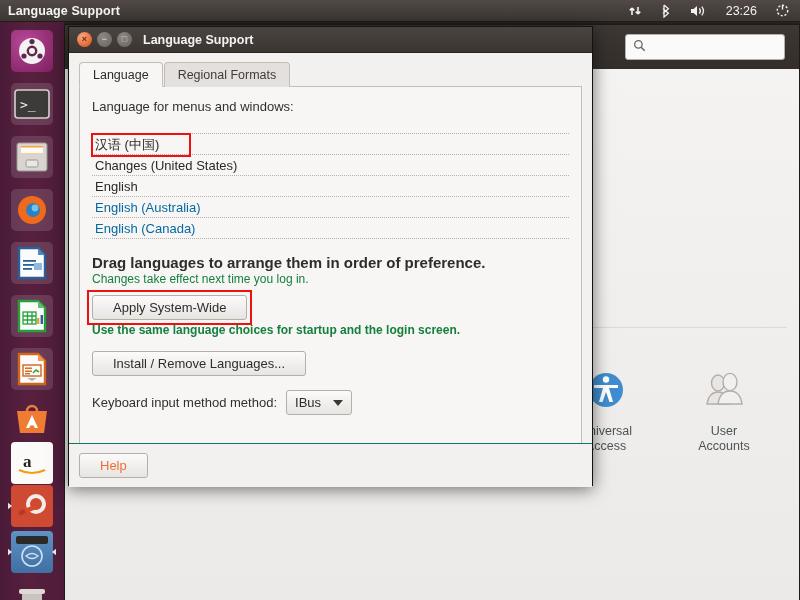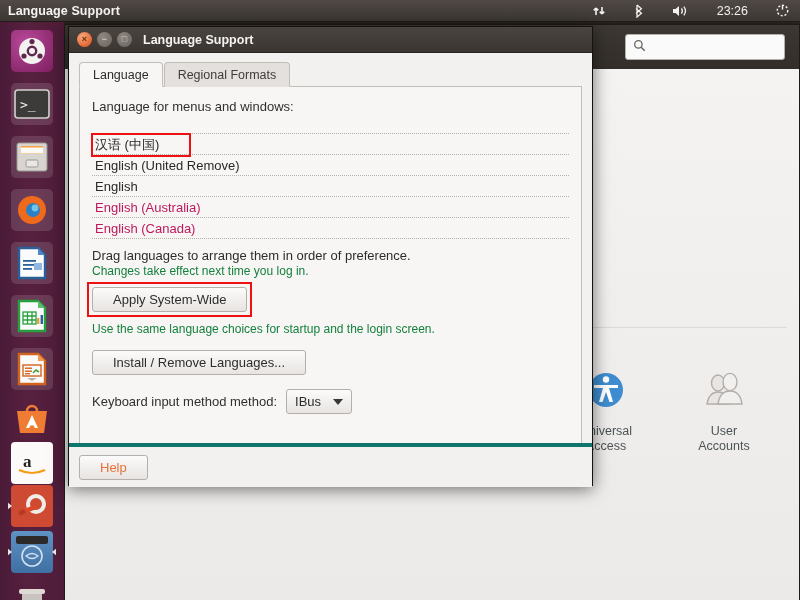--- a/index.html
+++ b/index.html
@@ -12,21 +12,21 @@
   }
   
   #top-panel{
     position:absolute;left:0;top:0;width:800px;height:22px;
     background:linear-gradient(to bottom,#504945 0%,#3c3733 100%);
     color:#f2f1f0;display:flex;align-items:center;
     box-sizing:border-box;padding:0 6px 0 8px;
     border-bottom:1px solid #211c18;
   }
   #top-panel .ptitle{font-weight:bold;font-size:12.5px;color:#f6f5f4;letter-spacing:.1px;}
-  #tray{margin-left:auto;display:flex;align-items:center;gap:27px;padding-right:4px;}
+  #tray{margin-left:auto;display:flex;align-items:center;gap:18px;padding-right:4px;}
   #tray .tr-ico{color:#f2f1f0;display:flex;align-items:center;}
   #tray .clock{color:#f2f1f0;font-size:12.5px;}
   
   #launcher{
     position:absolute;left:0;top:22px;width:64px;height:578px;
     background:linear-gradient(to right,#4a1b38 0%,#57203f 45%,#4e1c39 100%);
     background-color:#501c3c;
   }
   .lnch{
     position:relative;width:48px;height:48px;margin:5px auto 0 auto;border-radius:6px;
@@ -93,44 +93,44 @@
   #tabpanel{background:#f7f6f5;border:1px solid #c3bdb8;border-top:none;height:366px;
     box-sizing:border-box;padding:12px 12px 0 12px;position:relative;}
   .heading{font-size:13px;color:#32302e;margin-bottom:20px;}
   
   .lang-list{border:none;background:#f7f6f5;}
   .lang-row{
     border-top:1px dotted #b5b0ab;border-bottom:1px dotted #b5b0ab;
     height:22px;line-height:22px;font-size:13px;color:#2a2826;padding-left:3px;
     box-sizing:border-box;margin-top:-1px;
   }
-  .lang-row.muted{color:#be185d;}
+  .lang-row.muted{color:#0369a1;}
   .lang-row.selbox{position:relative;}
   .redbox{position:absolute;border:2px solid #ee1111;box-sizing:border-box;pointer-events:none;}
-  .note-bold{font-weight:normal;font-size:13px;color:#2f2d2b;margin-top:9px;}
+  .note-bold{font-weight:bold;font-size:15px;color:#2f2d2b;margin-top:15px;}
   .note{font-size:12px;color:#15803d;margin-top:1px;}
   .gbtn{
     display:inline-flex;align-items:center;justify-content:center;
     background:linear-gradient(to bottom,#fcfbfb,#e7e4e1);
     border:1px solid #b5afaa;border-radius:3px;color:#2f2d2b;font-size:13px;
     padding:4px 20px;box-sizing:border-box;
   }
   #apply-wrap{position:relative;display:inline-block;margin-top:9px;}
   .kbdrow{display:flex;align-items:center;gap:9px;margin-top:14px;}
   .kbdrow .lbl{font-size:13px;color:#32302e;}
   .combo{
     display:inline-flex;align-items:center;gap:12px;
     background:linear-gradient(to bottom,#fcfbfb,#e7e4e1);
     border:1px solid #b5afaa;border-radius:3px;color:#2f2d2b;font-size:13px;
     padding:4px 8px;
   }
   .caret{width:0;height:0;border-left:5px solid transparent;border-right:5px solid transparent;
     border-top:6px solid #3a3836;}
   #dlg-actions{position:absolute;left:0;bottom:0;width:100%;height:44px;
-    border-top:4px solid #0f766e;box-sizing:border-box;
+    border-top:1px solid #0f766e;box-sizing:border-box;
     display:flex;align-items:center;padding:0 10px;background:#f2f1f0;}
   #help-btn{color:#e8713b;}
   #close-btn{margin-left:auto;min-width:80px;}
   .mag{display:inline-block;}
 </style>
 </head>
 <body>
 
 <div id="settings-win">
   <div id="settings-titlebar">
@@ -501,41 +501,41 @@
 
     <div id="tabpanel">
       <div class="heading">Language for menus and windows:</div>
 
       <div class="lang-list">
         <div class="lang-row selbox">
           <span>汉语 (中国)</span>
           <span class="redbox" style="left:-1px;top:-1px;width:100px;height:24px;"></span>
         </div>
         <div class="lang-row">
-          <span>English (United Remove)</span>
+          <span>Changes (United States)</span>
         </div>
         <div class="lang-row">
           <span>English</span>
         </div>
         <div class="lang-row muted">
           <span>English (Australia)</span>
         </div>
         <div class="lang-row muted">
           <span>English (Canada)</span>
         </div>
       </div>
 
       <div class="note-bold">Drag languages to arrange them in order of preference.</div>
       <div class="note">Changes take effect next time you log in.</div>
 
       <div id="apply-wrap">
         <button class="gbtn">Apply System-Wide</button>
         <span class="redbox" style="left:-5px;top:-5px;right:-5px;bottom:-5px;"></span>
       </div>
-      <div class="note" style="margin-top:10px;">Use the same language choices for startup and the login screen.</div>
+      <div class="note" style="margin-top:3px;font-weight:bold;">Use the same language choices for startup and the login screen.</div>
 
       <div style="margin-top:14px;">
         <button class="gbtn">Install / Remove Languages...</button>
       </div>
 
       <div class="kbdrow">
         <span class="lbl">Keyboard input method method:</span>
         <span class="combo">
           <span>IBus</span>
           <span class="caret"></span>

